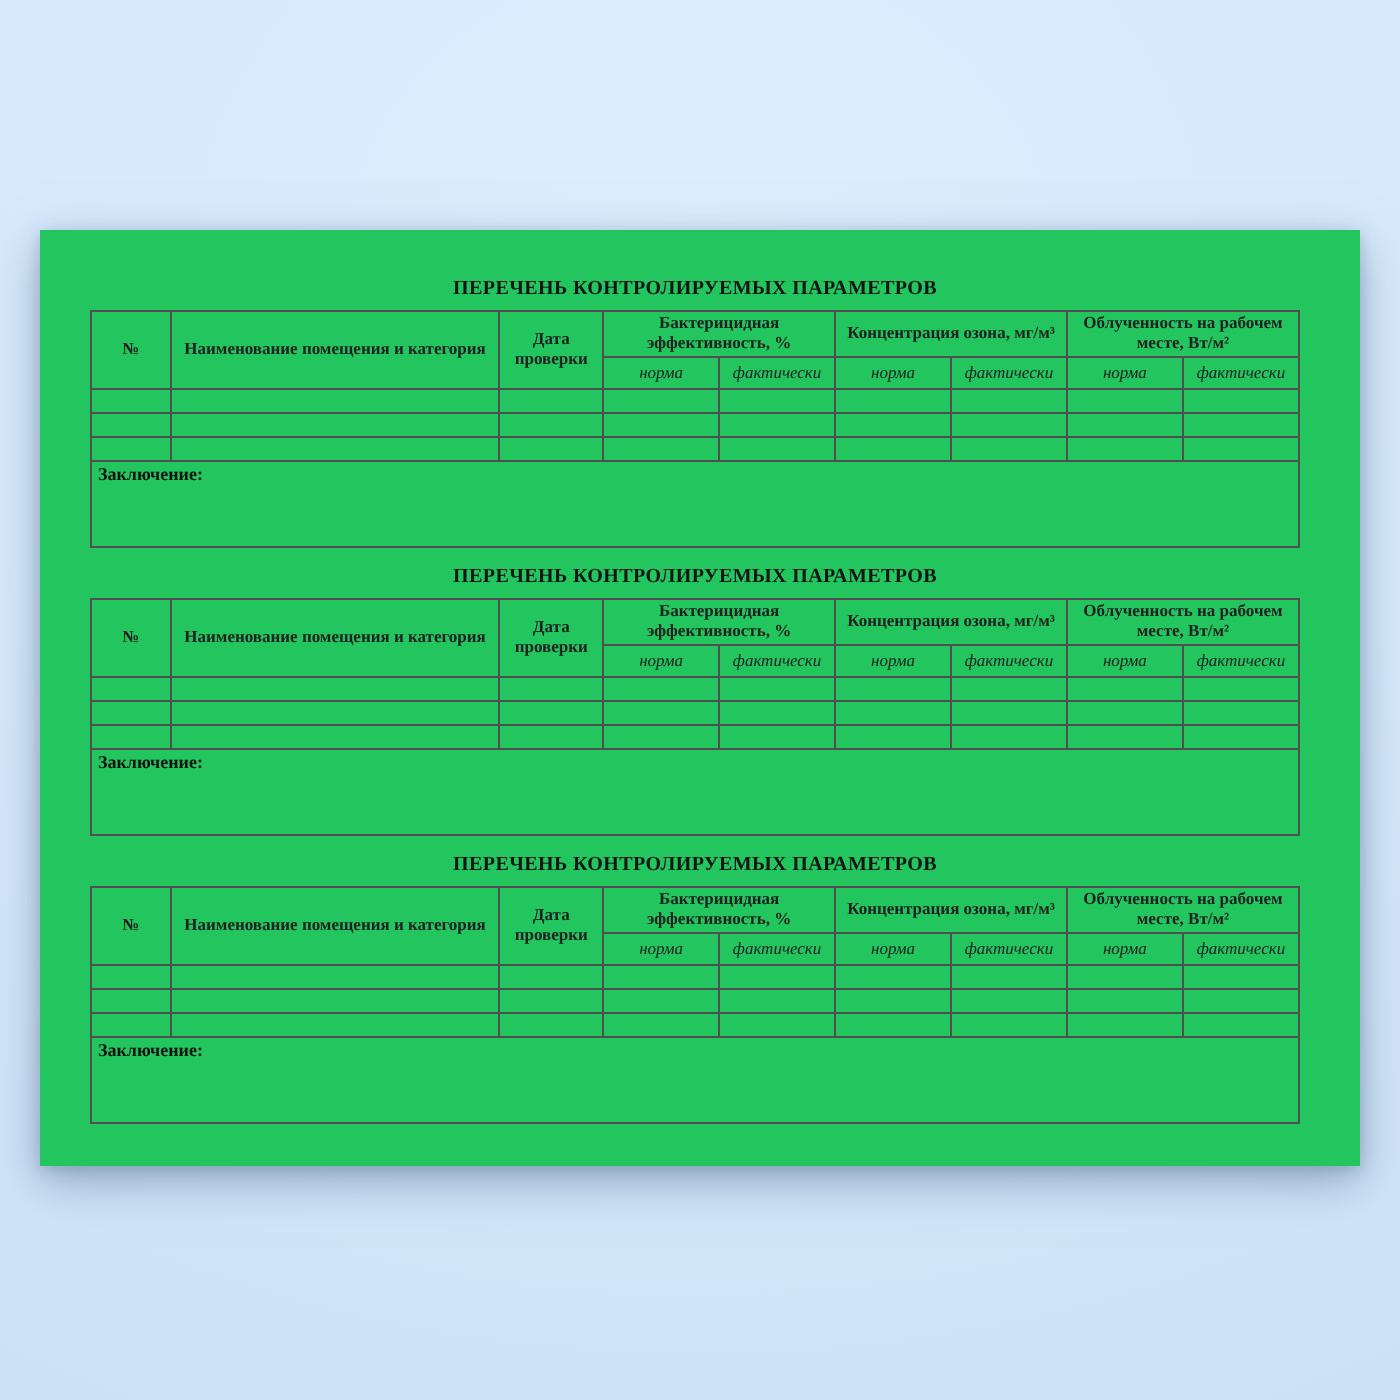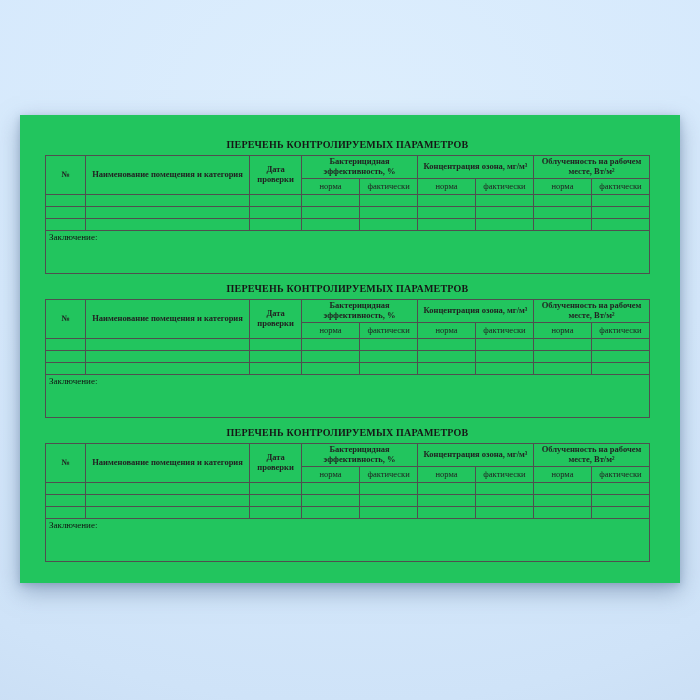--- a/index.html
+++ b/index.html
@@ -49,27 +49,27 @@
     font-size: 8.5px;
     font-weight: 400;
     color: #222222;
     text-align: center;
     vertical-align: middle;
     line-height: 1.15;
     padding: 1px 2px;
     overflow: hidden;
   }
   tr.hdr-group th { height: 20px; font-weight: bold; }
-  tr.hdr-sub th   { height: 13px; }
+  tr.hdr-sub th   { height: 13px; font-style: italic; }
   tr.data-row td  { height: 9px; }
   tr.conclusion-row td {
     height: 40px;
     text-align: left;
     vertical-align: top;
-    font-weight: 400;
+    font-weight: 700;
     font-size: 9px;
     padding: 1px 3px;
     color: #111111;
   }
   col.c-num   { width: 6.6%; }
   col.c-room  { width: 27.2%; }
   col.c-date  { width: 8.6%; }
   col.c-val   { width: 9.6%; }
 </style>
 </head>

